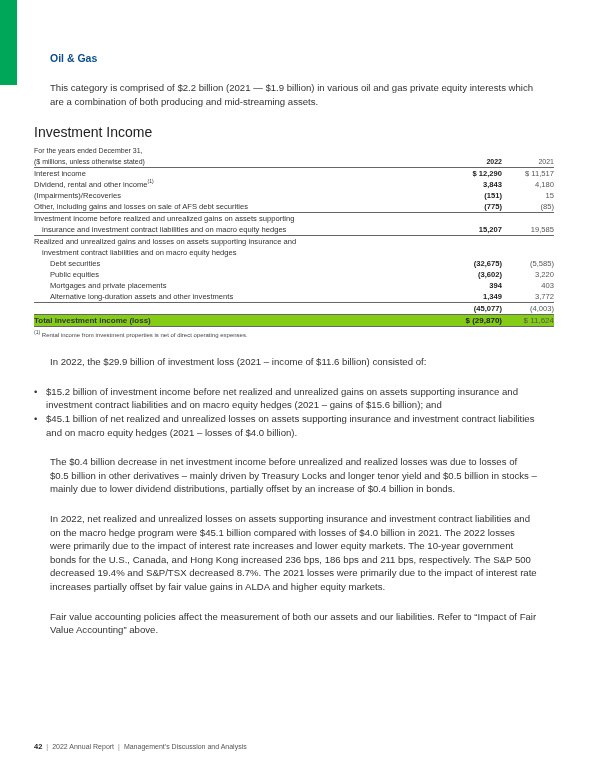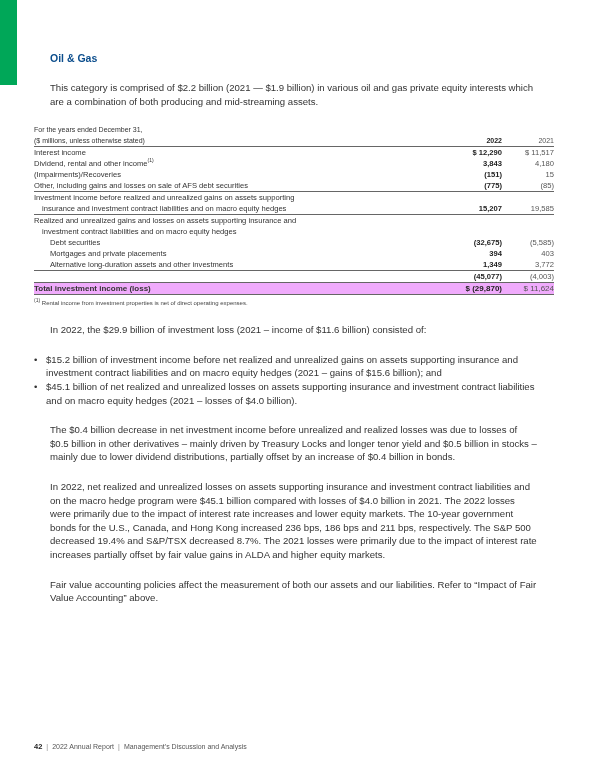--- a/index.html
+++ b/index.html
@@ -16,41 +16,42 @@
   table.inv { width: 520px; border-collapse: collapse; font-size: 7.6px; color: #333; }
   table.inv td { padding: 0; line-height: 11px; vertical-align: bottom; }
   .hdr td { font-size: 7px; line-height: 9px; }
   .hdr-row2 td { border-bottom: 1px solid #666; padding-bottom: 1px; }
   .c22 { width: 70px; text-align: right; font-weight: bold; color: #222; padding-right: 6px !important; }
   .c21 { width: 46px; text-align: right; color: #555; }
   .lab { padding-left: 0; }
   .ind1 { padding-left: 8px !important; }
   .ind2 { padding-left: 16px !important; }
   .bt td { border-top: 1px solid #666; }
-  .total td { background: #f0abfc; font-weight: bold; border-top: 1px solid #666; border-bottom: 1px solid #666; font-size: 8px; }
+  .total td { background: #84cc16; font-weight: bold; border-top: 1px solid #666; border-bottom: 1px solid #666; font-size: 8px; }
   .total .c21 { font-weight: normal; }
   .footnote { font-size: 6px; color: #444; margin: 4px 0 6px 0; line-height: 8px; }
   sup { font-size: 5px; vertical-align: super; line-height: 0; }
   ul.bullets { margin: 3px 8px 6px 0; padding: 0; list-style: none; }
   ul.bullets li { font-size: 9.6px; line-height: 13.6px; color: #333; position: relative; padding-left: 12px; }
   ul.bullets li::before { content: "•"; position: absolute; left: 0; top: 0; }
   .gap { margin-top: 7px; }
   .footer { position: absolute; left: 34px; top: 742px; font-size: 7px; color: #555; }
   .footer .pg { font-weight: bold; color: #222; font-size: 7.5px; }
   .footer .sep { margin: 0 4px; color: #888; }
 </style>
 </head>
 <body>
 
 <div class="green-tab"></div>
 
 <div class="content">
   <p class="section-heading">Oil &amp; Gas</p>
   <p class="para">This category is comprised of $2.2 billion (2021 — $1.9 billion) in various oil and gas private equity interests which are a combination of both producing and mid-streaming assets.</p>
 
+  <h2 class="h2">Investment Income</h2>
 
   <table class="inv">
     <tbody>
         <tr class="hdr">
       <td class="lab">For the years ended December 31,</td>
       <td class="c22"></td>
           <td class="c21"></td>
     </tr>
     <tr class="hdr hdr-row2">
       <td class="lab">($ millions, unless otherwise stated)</td>
@@ -97,20 +98,25 @@
       <td class="lab ind1">investment contract liabilities and on macro equity hedges</td>
       <td class="c22"></td>
           <td class="c21"></td>
     </tr>
     <tr>
       <td class="lab ind2">Debt securities</td>
       <td class="c22">(32,675)</td>
       <td class="c21">(5,585)</td>
     </tr>
     <tr>
+      <td class="lab ind2">Public equities</td>
+      <td class="c22">(3,602)</td>
+      <td class="c21">3,220</td>
+    </tr>
+    <tr>
       <td class="lab ind2">Mortgages and private placements</td>
       <td class="c22">394</td>
       <td class="c21">403</td>
     </tr>
     <tr>
       <td class="lab ind2">Alternative long-duration assets and other investments</td>
       <td class="c22">1,349</td>
       <td class="c21">3,772</td>
     </tr>
     <tr class="bt">

